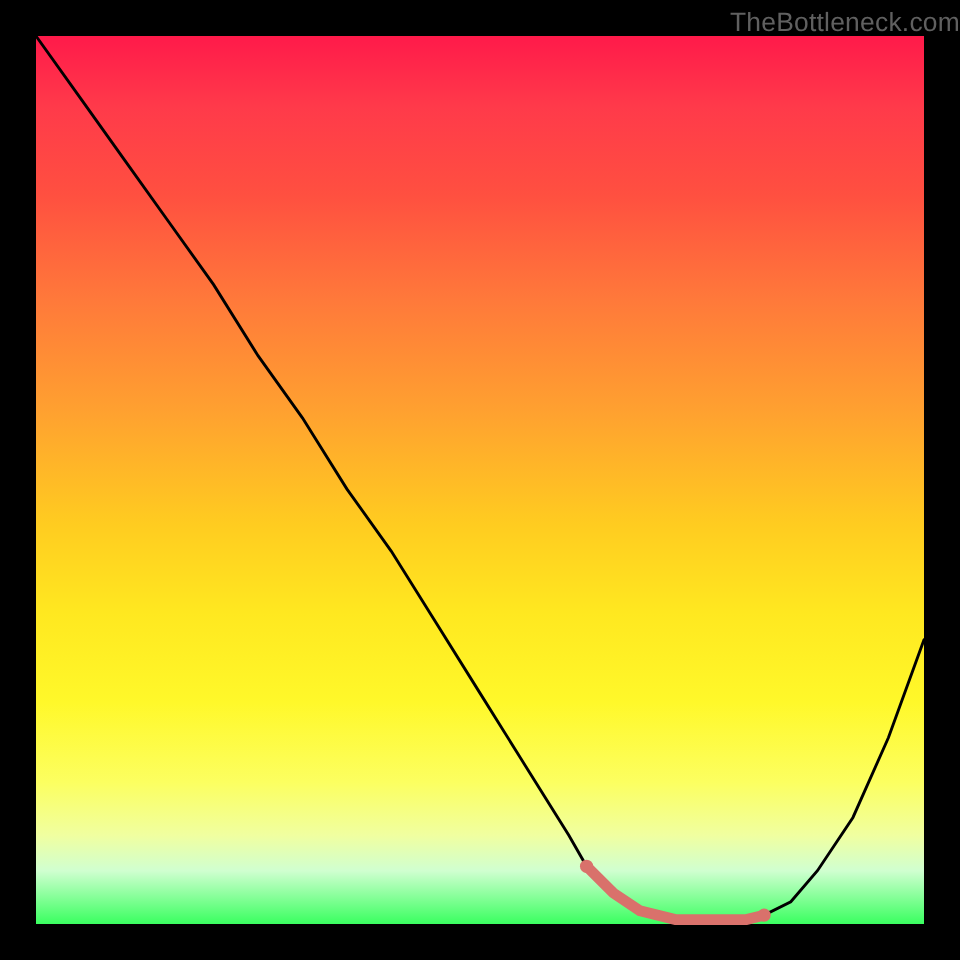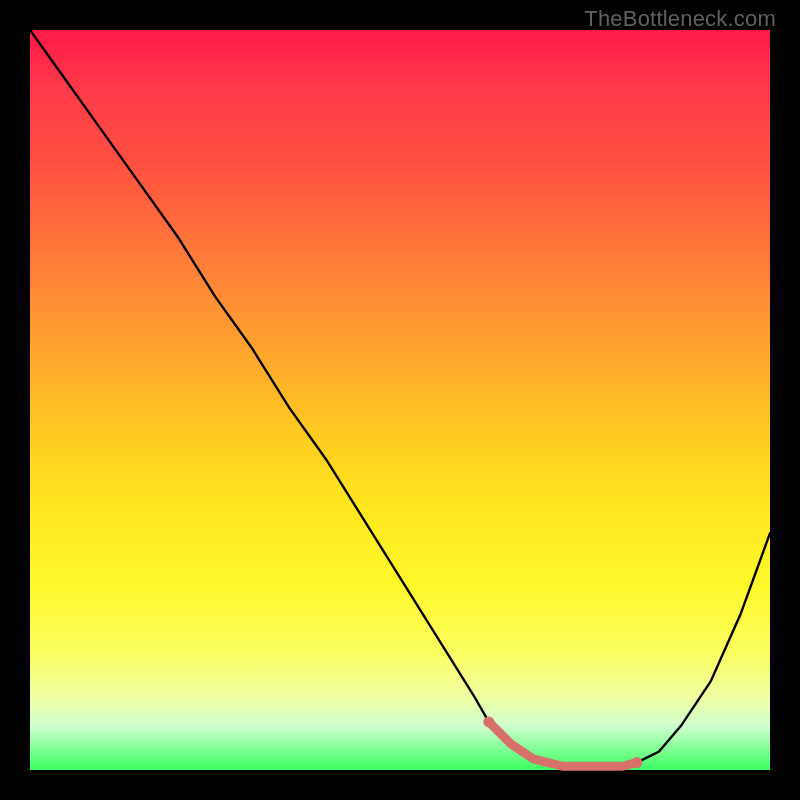--- a/index.html
+++ b/index.html
@@ -34,21 +34,21 @@
       #fff82a 75%,
       #fcff60 84%,
       #f0ffa0 90%,
       #d0ffd0 94%,
       #3aff60 100%
     );
   }
   .watermark {
     position: absolute;
     top: 6px;
-    right: 24px;
+    right: 0;
     color: #606060;
     font-size: 22px;
     font-weight: 500;
     letter-spacing: 0.2px;
   }
   svg.curve {
     position: absolute;
     left: 0;
     top: 0;
     width: 740px;

